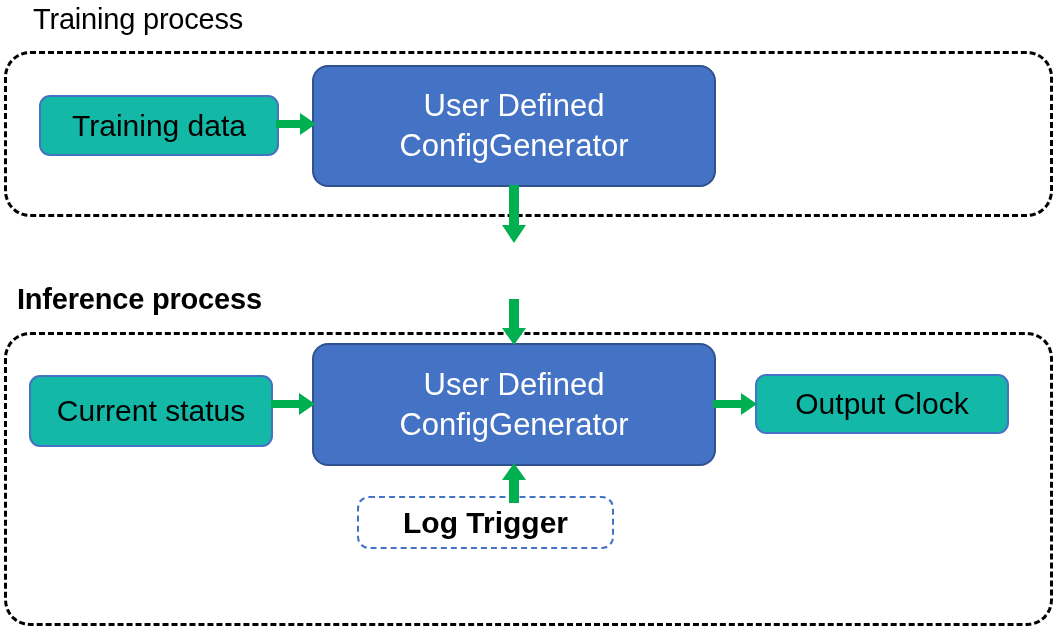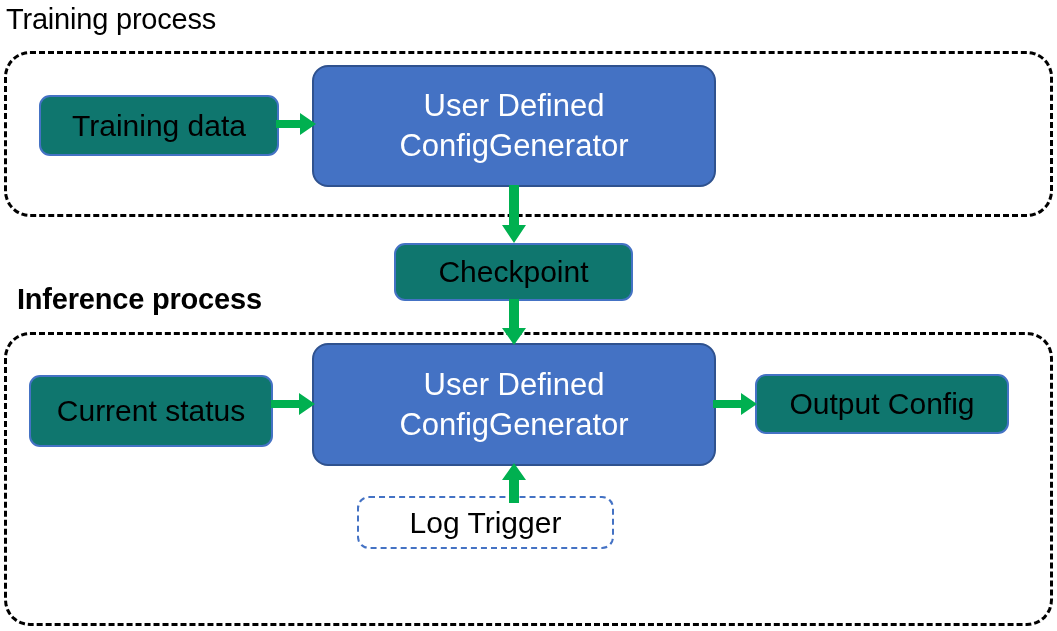--- a/index.html
+++ b/index.html
@@ -21,21 +21,21 @@
 
   
   .section-caption {
     position: absolute;
     font-size: 29px;
     line-height: 34px;
     color: #000000;
     white-space: nowrap;
     letter-spacing: -0.2px;
   }
-  #caption-training { left: 6px; top: 2px; }
+  #caption-training { left: 33px; top: 2px; }
   #caption-inference { left: 17px; top: 282px; font-weight: bold; }
 
   
   .process-container {
     position: absolute;
     border: 3px dashed #000000;
     border-radius: 26px;
     box-sizing: border-box;
     background: transparent;
   }
@@ -49,21 +49,21 @@
     left: 4px;
     top: 332px;
     width: 1049px;
     height: 294px;
   }
 
   
   .plain-box {
     position: absolute;
     box-sizing: border-box;
-    background: #0f766e;
+    background: #14b8a6;
     border: 2px solid #4472C4;
     border-radius: 11px;
     display: flex;
     align-items: center;
     justify-content: center;
     font-size: 30px;
     line-height: 34px;
     color: #000000;
     white-space: nowrap;
   }
@@ -98,20 +98,21 @@
     background: transparent;
     border: 2px dashed #4472C4;
     border-radius: 12px;
     display: flex;
     align-items: center;
     justify-content: center;
     font-size: 30px;
     line-height: 34px;
     color: #000000;
     white-space: nowrap;
+    font-weight: bold;
   }
   #box-log-trigger   { left: 357px; top: 496px; width: 257px; height: 53px; z-index: 3; }
   #box-clock-trigger { left: 431px; top: 549px; width: 262px; height: 54px; z-index: 4; background:#ffffff00; }
 
   
   .arrow {
     position: absolute;
     z-index: 6;
   }
   .arrow svg { display: block; }
@@ -146,23 +147,20 @@
     <span>User Defined</span>
     <span>ConfigGenerator</span>
   </div>
 
   <div class="arrow" id="arrow-udcg-to-checkpoint">
     <svg width="28" height="60" viewBox="0 0 28 60">
       <path d="M9,0 L19,0 L19,40 L26,40 L14,58 L2,40 L9,40 Z" fill="#00B050"></path>
     </svg>
   </div>
 
-  <div class="plain-box" id="box-checkpoint">
-    <span>Checkpoint</span>
-  </div>
 
   <div class="arrow" id="arrow-checkpoint-to-udcg">
     <svg width="28" height="48" viewBox="0 0 28 48">
       <path d="M9,0 L19,0 L19,29 L26,29 L14,46 L2,29 L9,29 Z" fill="#00B050"></path>
     </svg>
   </div>
 
   <div class="section-caption" id="caption-inference">Inference process</div>
 
   <div class="process-container" id="container-inference"></div>
@@ -182,21 +180,21 @@
     <span>ConfigGenerator</span>
   </div>
 
   <div class="arrow" id="arrow-udcg-to-output">
     <svg width="46" height="28" viewBox="0 0 46 28">
       <path d="M0,10 L28,10 L28,3 L44,14 L28,25 L28,18 L0,18 Z" fill="#00B050"></path>
     </svg>
   </div>
 
   <div class="plain-box" id="box-output-config">
-    <span>Output Config</span>
+    <span>Output Clock</span>
   </div>
 
   <div class="arrow" id="arrow-trigger-to-udcg">
     <svg width="28" height="40" viewBox="0 0 28 40">
       <path d="M14,0 L26,17 L19,17 L19,40 L9,40 L9,17 L2,17 Z" fill="#00B050"></path>
     </svg>
   </div>
 
   <div class="trigger-box" id="box-log-trigger">
     <span>Log Trigger</span>

